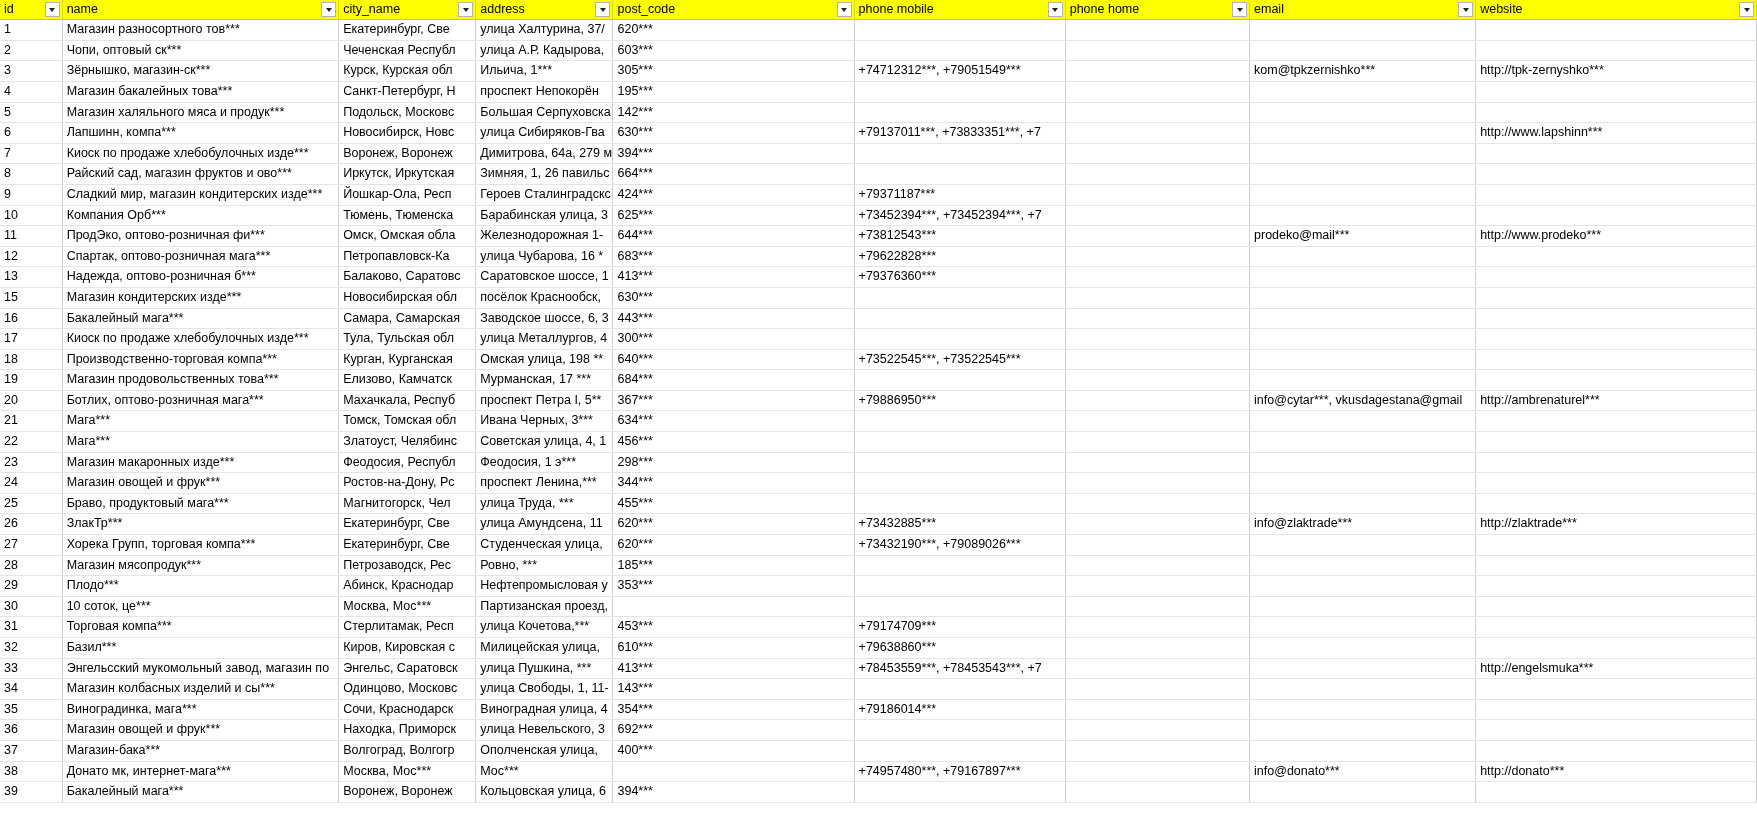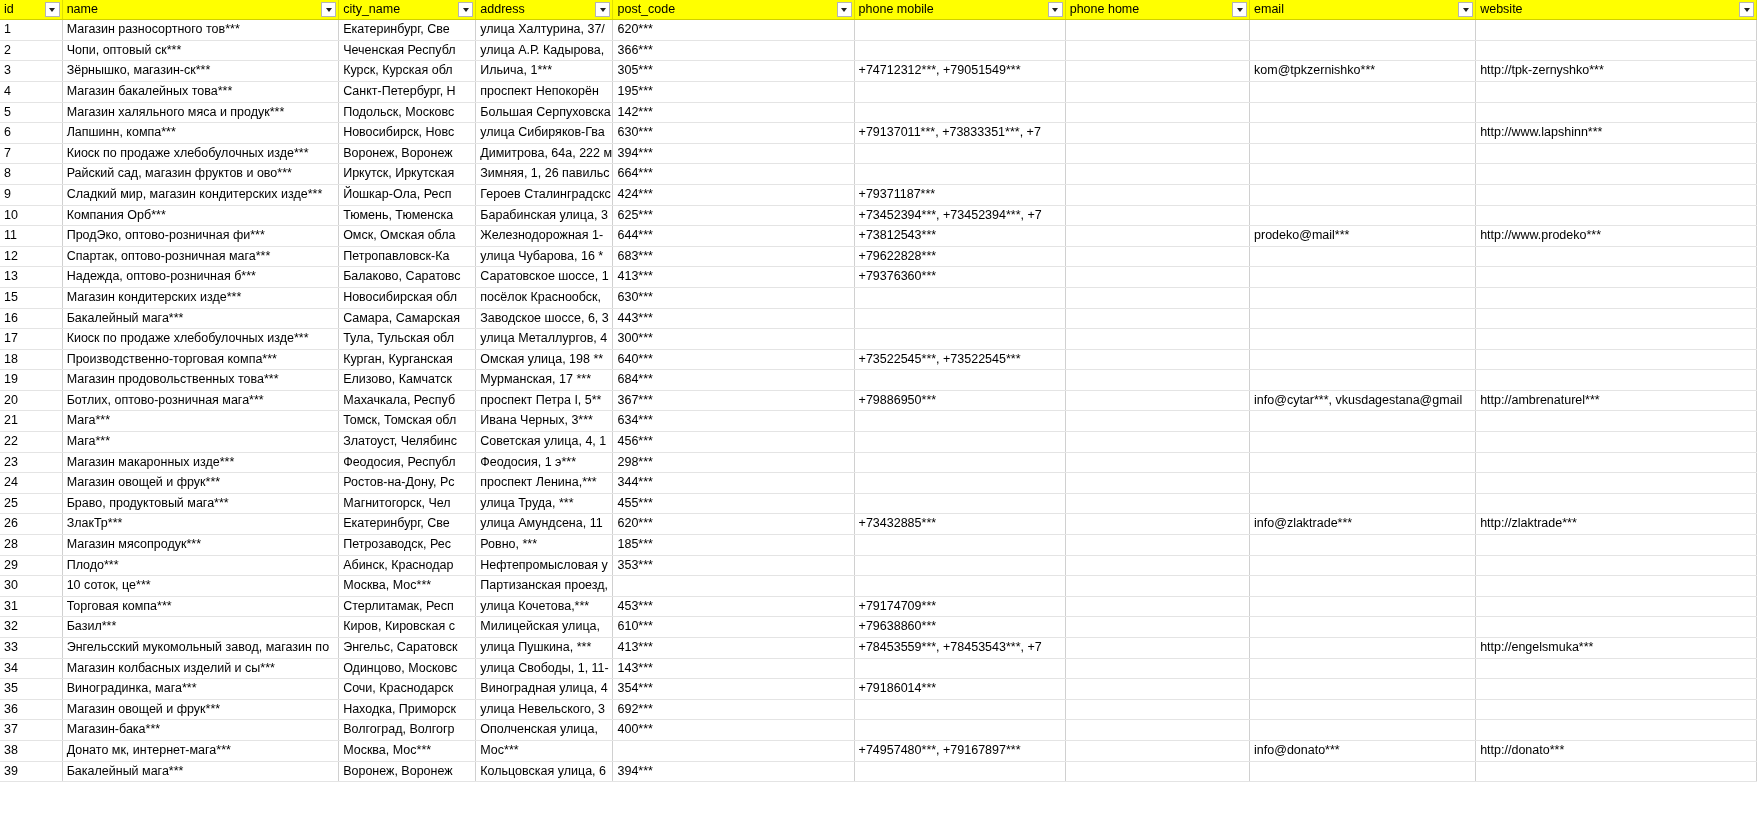--- a/index.html
+++ b/index.html
@@ -139,21 +139,21 @@
           <td></td>
           <td></td>
           <td></td>
           <td></td>
         </tr>
         <tr>
           <td class="col-id">2</td>
           <td>Чопи, оптовый ск***</td>
           <td>Чеченская Республ</td>
           <td>улица А.Р. Кадырова,</td>
-          <td>366***</td>
+          <td>603***</td>
           <td></td>
           <td></td>
           <td></td>
           <td></td>
         </tr>
         <tr>
           <td class="col-id">3</td>
           <td>Зёрнышко, магазин-ск***</td>
           <td>Курск, Курская обл</td>
           <td>Ильича, 1***</td>
@@ -193,21 +193,21 @@
           <td>630***</td>
           <td>+79137011***, +73833351***, +7</td>
           <td></td>
           <td></td>
           <td>http://www.lapshinn***</td>
         </tr>
         <tr>
           <td class="col-id">7</td>
           <td>Киоск по продаже хлебобулочных изде***</td>
           <td>Воронеж, Воронеж</td>
-          <td>Димитрова, 64а, 222 м</td>
+          <td>Димитрова, 64а, 279 м</td>
           <td>394***</td>
           <td></td>
           <td></td>
           <td></td>
           <td></td>
         </tr>
         <tr>
           <td class="col-id">8</td>
           <td>Райский сад, магазин фруктов и ово***</td>
           <td>Иркутск, Иркутская</td>
@@ -399,20 +399,31 @@
           <td>ЗлакТр***</td>
           <td>Екатеринбург, Све</td>
           <td>улица Амундсена, 11</td>
           <td>620***</td>
           <td>+73432885***</td>
           <td></td>
           <td>info@zlaktrade***</td>
           <td>http://zlaktrade***</td>
         </tr>
         <tr>
+          <td class="col-id">27</td>
+          <td>Хорека Групп, торговая компа***</td>
+          <td>Екатеринбург, Све</td>
+          <td>Студенческая улица,</td>
+          <td>620***</td>
+          <td>+73432190***, +79089026***</td>
+          <td></td>
+          <td></td>
+          <td></td>
+        </tr>
+        <tr>
           <td class="col-id">28</td>
           <td>Магазин мясопродук***</td>
           <td>Петрозаводск, Рес</td>
           <td>Ровно, ***</td>
           <td>185***</td>
           <td></td>
           <td></td>
           <td></td>
           <td></td>
         </tr>

